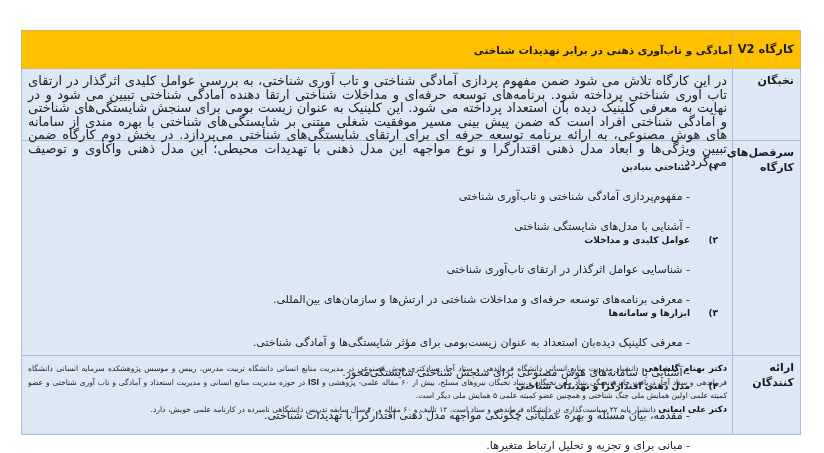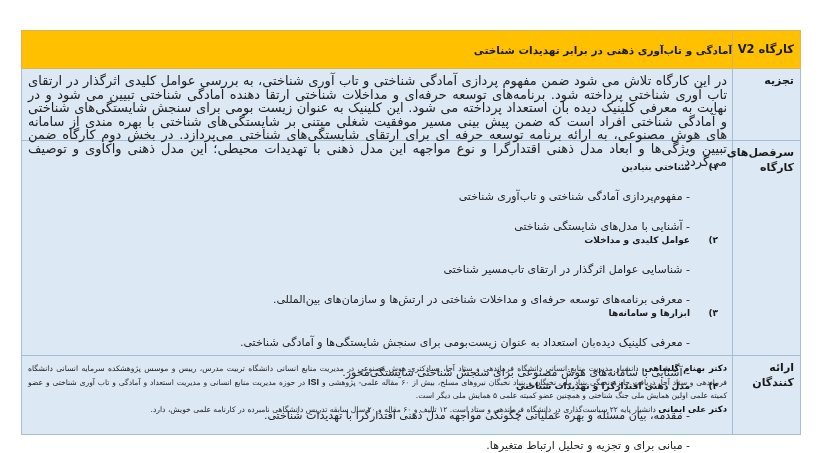--- a/index.html
+++ b/index.html
@@ -124,21 +124,21 @@
     <td class="label-cell">
       <div class="label-text">کارگاه V2</div>
     </td>
     <td>
       <div class="header-title">آمادگی و تاب‌آوری ذهنی در برابر تهدیدات شناختی</div>
     </td>
   </tr>
 
   <tr>
     <td class="label-cell">
-      <div class="label-text">تجزیه</div>
+      <div class="label-text">نخبگان</div>
     </td>
     <td>
       <div class="abstract-text">در این کارگاه تلاش می شود ضمن مفهوم پردازی آمادگی شناختی و تاب آوری شناختی، به بررسی عوامل کلیدی اثرگذار در ارتقای تاب آوری شناختی پرداخته شود. برنامه‌های توسعه حرفه‌ای و مداخلات شناختی ارتقا دهنده آمادگی شناختی تبیین می شود و در نهایت به معرفی کلینیک دیده بان استعداد پرداخته می شود. این کلینیک به عنوان زیست بومی برای سنجش شایستگی‌های شناختی و آمادگی شناختی افراد است که ضمن پیش بینی مسیر موفقیت شغلی مبتنی بر شایستگی‌های شناختی با بهره مندی از سامانه های هوش مصنوعی، به ارائه برنامه توسعه حرفه ای برای ارتقای شایستگی‌های شناختی می‌پردازد. در بخش دوم کارگاه ضمن تبیین ویژگی‌ها و ابعاد مدل ذهنی اقتدارگرا و نوع مواجهه این مدل ذهنی با تهدیدات محیطی؛ این مدل ذهنی واکاوی و توصیف می‌گردد.</div>
     </td>
   </tr>
 
   <tr>
     <td class="label-cell">
       <div class="label-text">
         <div>سرفصل‌های</div>
@@ -154,29 +154,29 @@
             <span>شناختی بنیادین</span>
           </div>
           <div class="topic-sub">- مفهوم‌پردازی آمادگی شناختی و تاب‌آوری شناختی</div>
           <div class="topic-sub">- آشنایی با مدل‌های شایستگی شناختی</div>
         </div>
         <div class="topic-block">
           <div class="topic-title">
             <span class="topic-num">۲)</span>
             <span>عوامل کلیدی و مداخلات</span>
           </div>
-          <div class="topic-sub">- شناسایی عوامل اثرگذار در ارتقای تاب‌مسیر شناختی</div>
+          <div class="topic-sub">- شناسایی عوامل اثرگذار در ارتقای تاب‌آوری شناختی</div>
           <div class="topic-sub">- معرفی برنامه‌های توسعه حرفه‌ای و مداخلات شناختی در ارتش‌ها و سازمان‌های بین‌المللی.</div>
         </div>
         <div class="topic-block">
           <div class="topic-title">
             <span class="topic-num">۳)</span>
             <span>ابزارها و سامانه‌ها</span>
           </div>
-          <div class="topic-sub">- معرفی کلینیک دیده‌بان استعداد به عنوان زیست‌بومی برای سنجش شایستگی‌ها و آمادگی شناختی.</div>
+          <div class="topic-sub">- معرفی کلینیک دیده‌بان استعداد به عنوان زیست‌بومی برای مؤثر شایستگی‌ها و آمادگی شناختی.</div>
           <div class="topic-sub">- آشنایی با سامانه‌های هوش مصنوعی برای سنجش شناختی شایستگی‌محور.</div>
         </div>
         <div class="topic-block">
           <div class="topic-title">
             <span class="topic-num">۴)</span>
             <span>مدل ذهنی اقتدارگرا و تهدیدات شناختی</span>
           </div>
           <div class="topic-sub">- مقدمه، بیان مسئله و بهره عملیاتی چگونگی مواجهه مدل ذهنی اقتدارگرا با تهدیدات شناختی.</div>
           <div class="topic-sub">- مبانی برای و تجزیه و تحلیل ارتباط متغیرها.</div>
           <div class="topic-sub">- نتیجه‌گیری و دهنده مدل مفهومی برای مواجهه مؤثر.</div>

